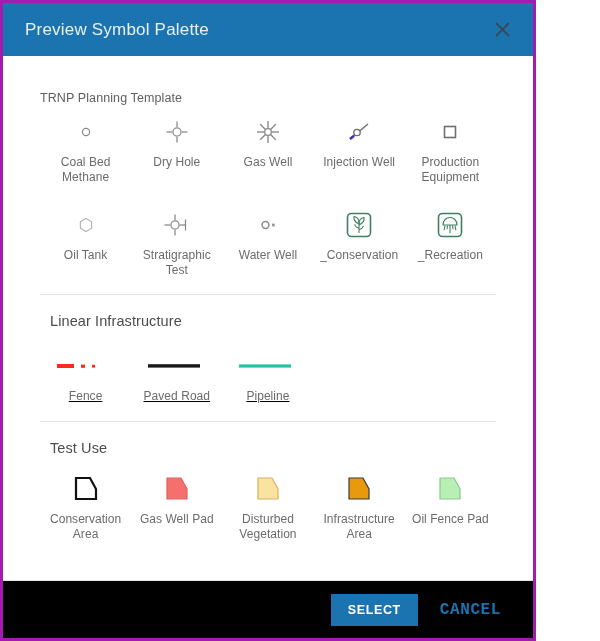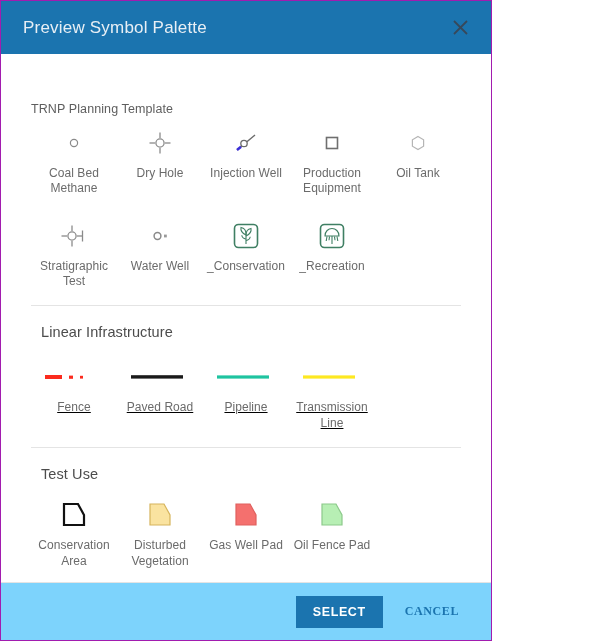--- a/index.html
+++ b/index.html
@@ -6,25 +6,25 @@
     margin: 0;
     padding: 0;
     background: #ffffff;
   }
   body {
     font-family: "Liberation Sans", sans-serif;
     -webkit-font-smoothing: antialiased;
   }
   .dialog {
     position: relative;
-    width: 492px;
+    width: 536px;
     height: 641px;
     box-sizing: border-box;
     background: #ffffff;
-    border: 1px solid #a21caf;
+    border: 3px solid #a21caf;
     overflow: hidden;
     display: flex;
     flex-direction: column;
   }
   
   .titlebar {
     height: 53px;
     min-height: 53px;
     background: #1b74af;
     display: flex;
@@ -47,22 +47,21 @@
     align-items: center;
     justify-content: center;
     cursor: pointer;
   }
   .close-btn svg { display: block; }
 
   
   .dlg-body {
     flex: 1;
     overflow: hidden;
-    padding: 8px;
-    margin-top: 20px;
+    padding: 15px;
   }
   .template-name {
     font-size: 12.5px;
     color: #5e5e5e;
     padding: 20px 0 0 22px;
     letter-spacing: .1px;
   }
   .section {
     padding: 0 22px;
   }
@@ -112,39 +111,39 @@
   
   .footer {
     height: 58px;
     min-height: 58px;
     border-top: 1px solid #e4e4e4;
     display: flex;
     align-items: center;
     justify-content: flex-end;
     padding-right: 22px;
     box-sizing: border-box;
-    background: #7dd3fc;
+    background: #000000;
   }
   .btn-select {
     background: #1b74af;
     color: #ffffff;
     border: none;
     font-family: "Liberation Sans", sans-serif;
     font-size: 12.5px;
     font-weight: 700;
     letter-spacing: .6px;
     padding: 9px 17px;
     cursor: pointer;
   }
   .btn-cancel {
     background: transparent;
     color: #1b74af;
     border: none;
-    font-family: Liberation Serif, serif;
-    font-size: 12px;
+    font-family: Liberation Mono, monospace;
+    font-size: 16px;
     font-weight: 700;
     letter-spacing: .6px;
     padding: 9px 10px;
     margin-left: 12px;
     cursor: pointer;
   }
 </style>
 </head>
 <body>
 
@@ -181,20 +180,34 @@
               <circle cx="13" cy="13" r="4.1" fill="none" stroke="#8a8a8a" stroke-width="1.3"></circle>
               <line x1="13" y1="2.5" x2="13" y2="8" stroke="#8a8a8a" stroke-width="1.3"></line>
               <line x1="13" y1="18" x2="13" y2="23.5" stroke="#8a8a8a" stroke-width="1.3"></line>
               <line x1="2.5" y1="13" x2="8" y2="13" stroke="#8a8a8a" stroke-width="1.3"></line>
               <line x1="18" y1="13" x2="23.5" y2="13" stroke="#8a8a8a" stroke-width="1.3"></line>
             </svg>
           </div>
           <div class="cell-label">Dry Hole</div>
         </div>
 
+        <div class="cell">
+          <div class="swatch">
+            <svg width="26" height="26" viewBox="0 0 26 26">
+              <g stroke="#8a8a8a" stroke-width="1.4">
+                <line x1="13" y1="2" x2="13" y2="24"></line>
+                <line x1="2" y1="13" x2="24" y2="13"></line>
+                <line x1="5.2" y1="5.2" x2="20.8" y2="20.8"></line>
+                <line x1="20.8" y1="5.2" x2="5.2" y2="20.8"></line>
+              </g>
+              <circle cx="13" cy="13" r="3.3" fill="#ffffff" stroke="#8a8a8a" stroke-width="1.3"></circle>
+            </svg>
+          </div>
+          <div class="cell-label">Gas Well</div>
+        </div>
 
         <div class="cell">
           <div class="swatch">
             <svg width="30" height="26" viewBox="0 0 30 26">
               <line x1="6" y1="20" x2="24" y2="5" stroke="#6b6b6b" stroke-width="1.4"></line>
               <line x1="6" y1="20" x2="10" y2="16.7" stroke="#3b2fd8" stroke-width="2.6"></line>
               <circle cx="13" cy="13.5" r="3.2" fill="#ffffff" stroke="#6b6b6b" stroke-width="1.3"></circle>
             </svg>
           </div>
           <div class="cell-label">Injection Well</div>
@@ -307,28 +320,20 @@
 
         <div class="cell">
           <div class="swatch">
             <svg width="62" height="12" viewBox="0 0 62 12">
                 <rect x="2" y="4.4" width="52" height="3.2" fill="#1fc4a0"></rect>
               </svg>
           </div>
           <div class="cell-label">Pipeline</div>
         </div>
 
-        <div class="cell">
-          <div class="swatch">
-            <svg width="62" height="12" viewBox="0 0 62 12">
-                <rect x="2" y="4.4" width="52" height="3.2" fill="#fde821"></rect>
-              </svg>
-          </div>
-          <div class="cell-label">Transmission Line</div>
-        </div>
 
       </div>
     </div>
 
     <div class="section-divider"></div>
 
     <div class="section landuse">
       <div class="section-title">Test Use</div>
       <div class="grid">
 
@@ -337,35 +342,43 @@
             <svg width="36" height="32" viewBox="0 0 36 32">
               <polygon points="8,5 22,5 28,16 28,26 8,26" fill="none" stroke="#111111" stroke-width="2.2"></polygon>
             </svg>
           </div>
           <div class="cell-label">Conservation Area</div>
         </div>
 
         <div class="cell">
           <div class="swatch">
             <svg width="36" height="32" viewBox="0 0 36 32">
+              <polygon points="8,5 22,5 28,16 28,26 8,26" fill="#f4706e" stroke="#e0605e" stroke-width="1.2"></polygon>
+            </svg>
+          </div>
+          <div class="cell-label">Gas Well Pad</div>
+        </div>
+
+        <div class="cell">
+          <div class="swatch">
+            <svg width="36" height="32" viewBox="0 0 36 32">
               <polygon points="8,5 22,5 28,16 28,26 8,26" fill="#fae3a0" stroke="#d6b45c" stroke-width="1.2"></polygon>
             </svg>
           </div>
           <div class="cell-label">Disturbed Vegetation</div>
         </div>
 
         <div class="cell">
           <div class="swatch">
             <svg width="36" height="32" viewBox="0 0 36 32">
-              <polygon points="8,5 22,5 28,16 28,26 8,26" fill="#f4706e" stroke="#e0605e" stroke-width="1.2"></polygon>
-            </svg>
-          </div>
-          <div class="cell-label">Gas Well Pad</div>
-        </div>
-
+              <polygon points="8,5 22,5 28,16 28,26 8,26" fill="#e8990c" stroke="#3a3a3a" stroke-width="1.2"></polygon>
+            </svg>
+          </div>
+          <div class="cell-label">Infrastructure Area</div>
+        </div>
 
         <div class="cell">
           <div class="swatch">
             <svg width="36" height="32" viewBox="0 0 36 32">
               <polygon points="8,5 22,5 28,16 28,26 8,26" fill="#b7efb4" stroke="#8cc98a" stroke-width="1.2"></polygon>
             </svg>
           </div>
           <div class="cell-label">Oil Fence Pad</div>
         </div>
 

